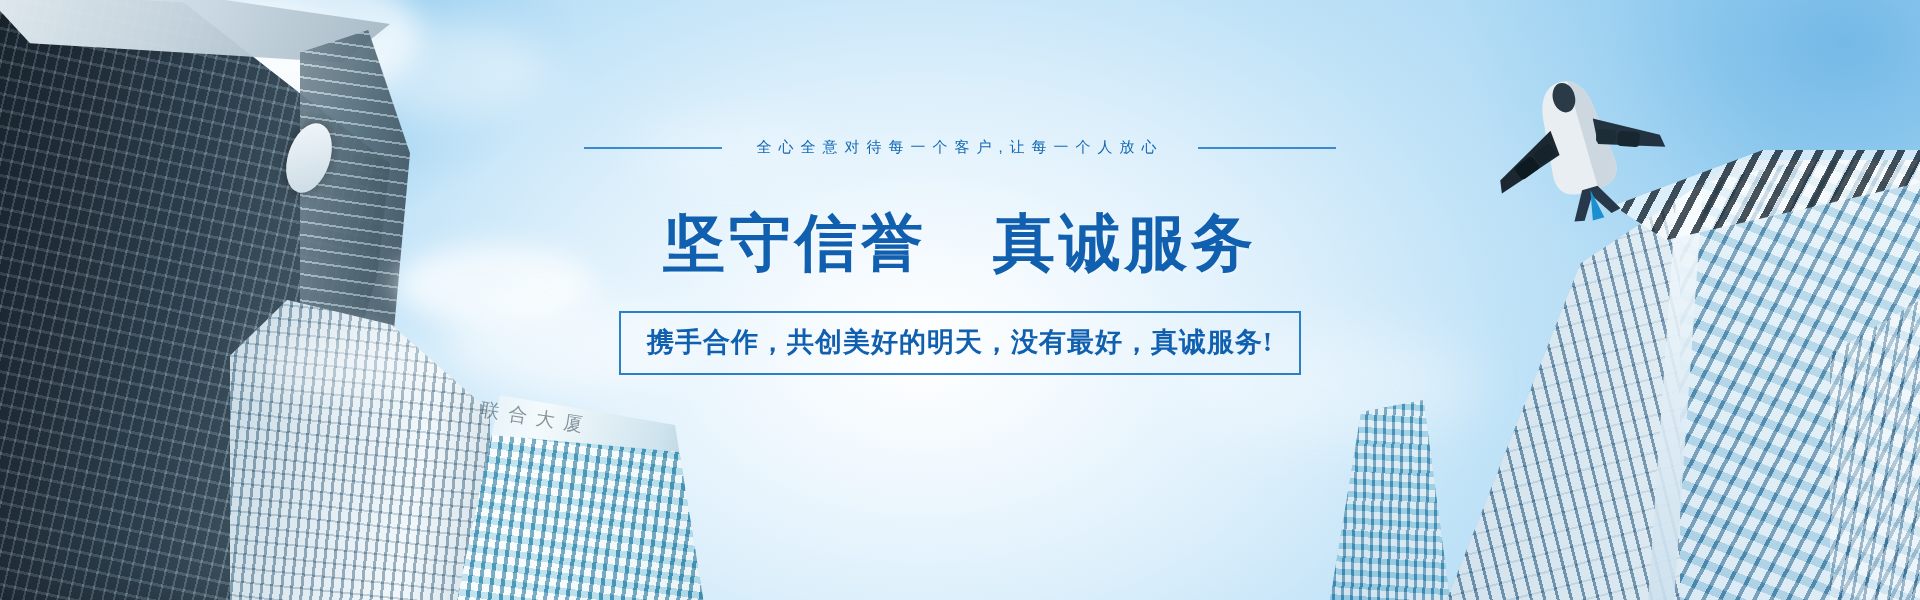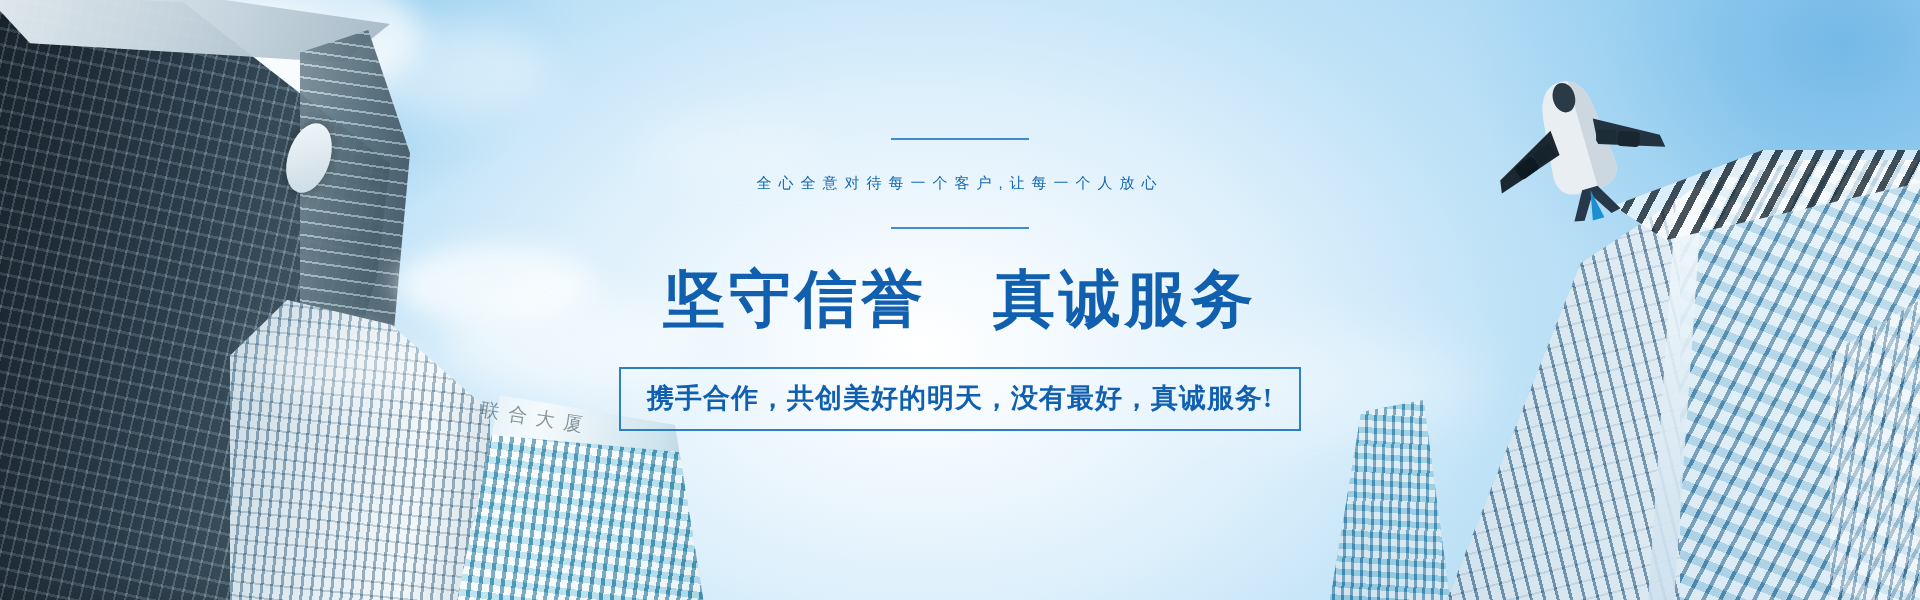--- a/index.html
+++ b/index.html
@@ -174,29 +174,29 @@
 
   
   .airplane { position:absolute; left:1482px; top:72px; width:190px; height:150px; }
 
   
   .content {
     position:absolute; left:0; top:0; width:1920px; height:600px;
     display:flex; flex-direction:column; align-items:center;
     padding-top:138px;
   }
-  .tagline-row { display:flex; align-items:center; gap:34px;flex-direction:column; }
+  .tagline-row { display:flex; align-items:center; gap:34px; }
   .deco-line { width:138px; height:2px; background:#1f7ac4; opacity:.85; }
   .tagline {
     font-family:"Liberation Sans", sans-serif;
     font-size:15px; letter-spacing:7px; color:#1268b4;
     white-space:nowrap;
   }
   .headline {
-    margin-top:28px;
+    margin-top:44px;
     font-size:62px; font-weight:bold; color:#1160b0;
     letter-spacing:4px; white-space:nowrap;
     text-shadow:0 2px 4px rgba(255,255,255,.45);
   }
   .subtitle-box {
     margin-top:26px;
     border:2px solid #2b7fc4;
     padding:11px 26px 13px;
     background:rgba(255,255,255,.04);
   }

